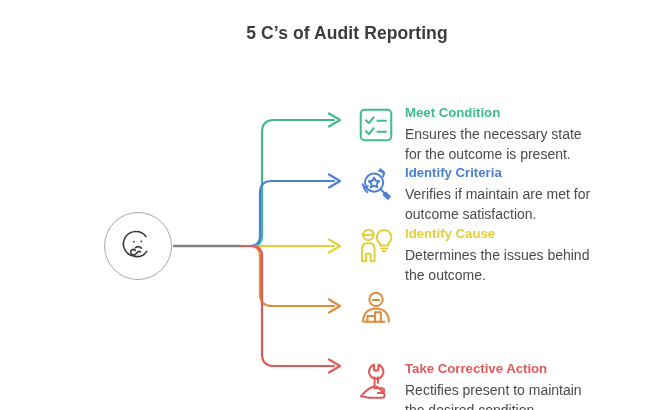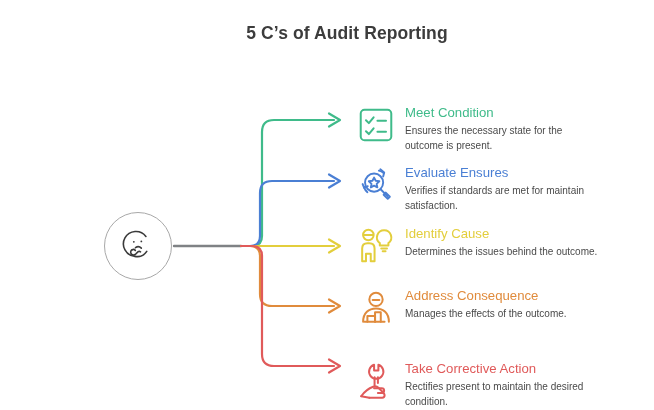--- a/index.html
+++ b/index.html
@@ -81,27 +81,27 @@
     height: 42px;
     flex: 0 0 42px;
     margin-right: 8px;
     margin-top: 0px;
   }
   .branch-text {
     padding-top: 1px;
   }
   .branch-heading {
     font-size: 13.2px;
-    font-weight: normal;
+    font-weight: bold;
     line-height: 1.15;
     margin-bottom: 4px;
     white-space: nowrap;
   }
   .branch-desc {
-    font-size: 10px;
+    font-size: 14px;
     line-height: 1.45;
     color: #4a4a4a;
     max-width: 196px;
   }
 
   
   #branch-row-0 { top: 104px; }
   #branch-row-1 { top: 164px; }
   #branch-row-2 { top: 225px; }
   #branch-row-3 { top: 287px; }
@@ -174,22 +174,22 @@
                  L20 22.7 L16.6 24.5 L17.3 20.8 L14.5 18.1 L18.3 17.6 Z" stroke="#4a7fd4"></path>
         <path class="icon-stroke-1" d="M26.8 26.5 L34 33.7" stroke="#4a7fd4"></path>
         <path class="icon-stroke-1" d="M32.2 30 L36.5 34.3 L34.3 36.5 L30 32.2 Z" stroke="#4a7fd4"></path>
         <path class="icon-stroke-1" d="M9.5 24.5 A11.5 11.5 0 0 0 13 29.5" stroke="#4a7fd4"></path>
         <path class="icon-stroke-1" d="M8 21 L9.6 25 L13.4 23.3" stroke="#4a7fd4"></path>
         <path class="icon-stroke-1" d="M30 9.5 A11.5 11.5 0 0 0 25 7" stroke="#4a7fd4"></path>
         <path class="icon-stroke-1" d="M26.5 5.5 L30.6 8.8 L29.5 13" stroke="#4a7fd4"></path>
       </g>
     </svg>
     <div class="branch-text">
-      <div class="branch-heading" id="heading-1" style="color: rgb(74, 127, 212);">Evaluate Ensures</div>
-      <div class="branch-desc" style="color: rgb(74, 74, 74);">Verifies if standards are met for maintain satisfaction.</div>
+      <div class="branch-heading" id="heading-1" style="color: rgb(74, 127, 212);">Identify Criteria</div>
+      <div class="branch-desc" style="color: rgb(74, 74, 74);">Verifies if maintain are met for outcome satisfaction.</div>
     </div>
   </div>
 
   <div class="branch-row" id="branch-row-2">
     <svg class="branch-icon" viewBox="0 0 44 44">
       <g fill="none" stroke-width="2.1" stroke-linecap="round" stroke-linejoin="round">
         <circle class="icon-stroke-2" cx="14" cy="10.5" r="5.5" stroke="#e3ce3c"></circle>
         <path class="icon-stroke-2" d="M9 10.5 L19 10.5" stroke="#e3ce3c"></path>
         <path class="icon-stroke-2" d="M7.5 38 L7.5 24.5 Q7.5 19 13 19 L15 19
                  Q20.5 19 20.5 24.5 L20.5 38 L16.5 38 L16.5 30 L11.5 30 L11.5 38 Z" stroke="#e3ce3c"></path>
@@ -210,24 +210,20 @@
       <g fill="none" stroke-width="2.1" stroke-linecap="round" stroke-linejoin="round">
         <circle class="icon-stroke-3" cx="22" cy="13" r="7" stroke="#e08b3c"></circle>
         <path class="icon-stroke-3" d="M18.5 13.5 L25.5 13.5" stroke="#e08b3c"></path>
         <path class="icon-stroke-3" d="M8.5 36.5 C8.5 27 14.5 22.5 22 22.5
                  C29.5 22.5 35.5 27 35.5 36.5" stroke="#e08b3c"></path>
         <path class="icon-stroke-3" d="M13 36.5 L13 30.5 L21 30.5 L21 36.5" stroke="#e08b3c"></path>
         <path class="icon-stroke-3" d="M21 36.5 L21 26.5 L27 26.5 L27 36.5" stroke="#e08b3c"></path>
         <path class="icon-stroke-3" d="M10 36.5 L31 36.5" stroke="#e08b3c"></path>
       </g>
     </svg>
-    <div class="branch-text">
-      <div class="branch-heading" id="heading-3" style="color: rgb(224, 139, 60);">Address Consequence</div>
-      <div class="branch-desc" style="color: rgb(74, 74, 74);">Manages the effects of the outcome.</div>
-    </div>
   </div>
 
   <div class="branch-row" id="branch-row-4">
     <svg class="branch-icon" viewBox="0 0 44 44">
       <g fill="none" stroke-width="2.1" stroke-linecap="round" stroke-linejoin="round">
         <path class="icon-stroke-4" d="M20 5 L20 11 L24.5 11 L24.5 5
                  A7.5 7.5 0 1 1 20 5 Z" stroke="#e05a5a"></path>
         <path class="icon-stroke-4" d="M20.5 18 L20.5 26.5" stroke="#e05a5a"></path>
         <path class="icon-stroke-4" d="M24 18 L24 24" stroke="#e05a5a"></path>
         <path class="icon-stroke-4" d="M6.5 38 C10 33 14.5 29.5 19 28

